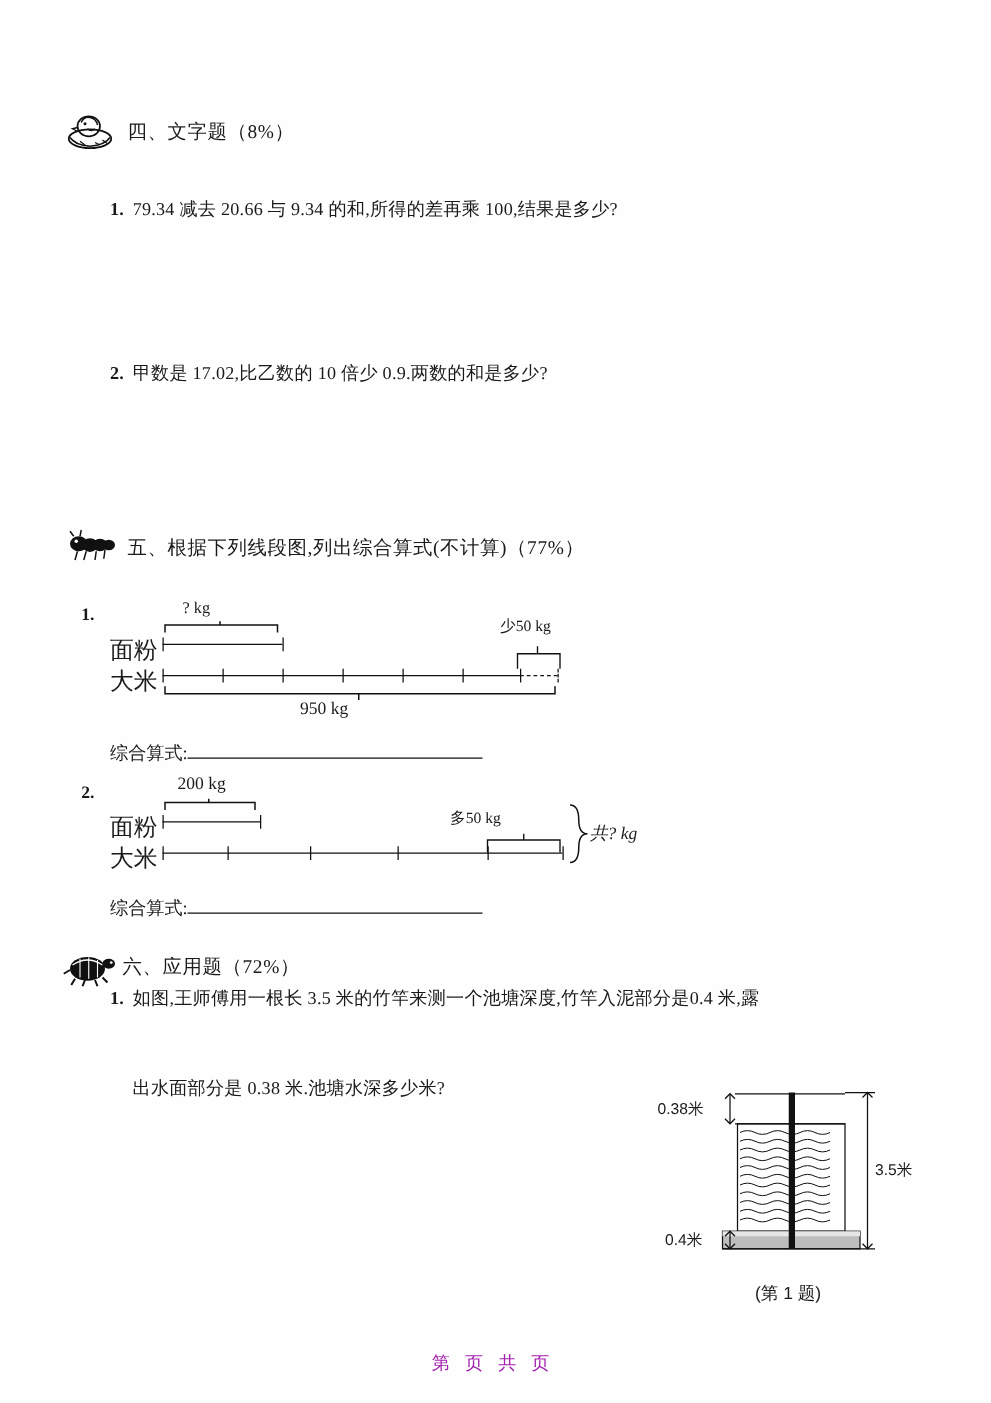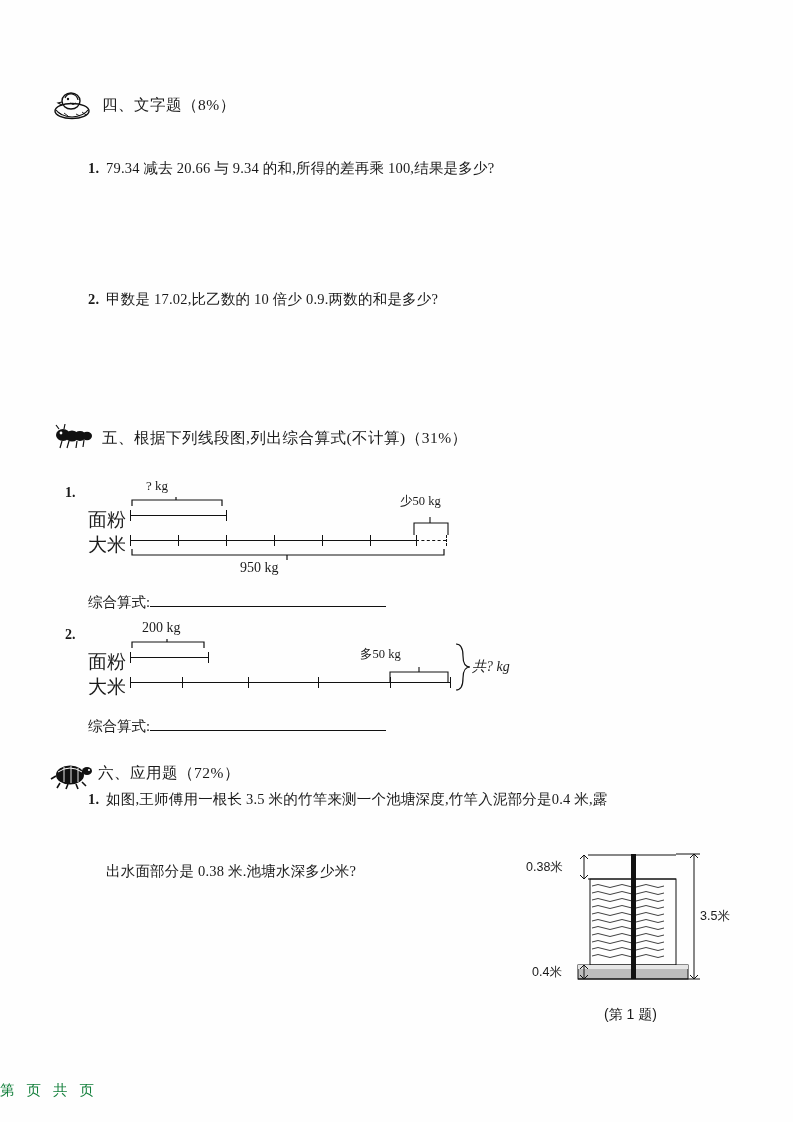--- a/index.html
+++ b/index.html
@@ -124,25 +124,25 @@
     font-family: "Liberation Sans", sans-serif;
     white-space: nowrap;
   }
 
   
   .footer {
     position: absolute;
     left: 0;
     bottom: 22px;
     width: 789px;
-    text-align: left;
+    text-align: center;
     font-size: 14.5px;
     font-family: "Liberation Sans", sans-serif;
     letter-spacing: 4px;
-    color: #15803d;
+    color: #a21caf;
   }
 </style>
 </head>
 <body>
 
 <div class="page">
 
   <div class="section" style="left:52px; top:90px;">
     <span class="sec-icon">
       <svg width="44" height="30" viewBox="0 0 44 30">
@@ -174,21 +174,21 @@
       <svg width="44" height="30" viewBox="0 0 44 30">
         <ellipse cx="11" cy="12" rx="7" ry="6" fill="#111"></ellipse>
         <ellipse cx="20" cy="13" rx="6.5" ry="5.5" fill="#111"></ellipse>
         <ellipse cx="28" cy="13" rx="6" ry="5" fill="#111"></ellipse>
         <ellipse cx="35" cy="13" rx="5" ry="4.2" fill="#111"></ellipse>
         <circle cx="9" cy="10" r="1.4" fill="#fff"></circle>
         <path d="M7 6 L4 2 M12 6 L13 1" stroke="#111" stroke-width="1.2"></path>
         <path d="M10 18 L8 25 M17 18 L15 25 M25 18 L24 25 M32 17 L31 24" stroke="#111" stroke-width="1.2"></path>
       </svg>
     </span>
-    <span class="sec-title">五、根据下列线段图,列出综合算式(不计算)（31%）</span>
+    <span class="sec-title">五、根据下列线段图,列出综合算式(不计算)（77%）</span>
   </div>
 
   <div class="diagram" style="left:60px; top:478px; width:480px; height:130px;">
     <span class="dnum" style="left:5px; top:7px;">1.</span>
 
     <span class="brace-lbl" style="left:86px; top:0px; font-size:13px;">? kg</span>
 
     <svg style="position:absolute; left:70px; top:18px;" width="96" height="12">
       <path d="M2 10 L2 4 L46 4 L46 1 L46 4 L92 4 L92 10" fill="none" stroke="#111" stroke-width="1.2"></path>
     </svg>
@@ -279,21 +279,21 @@
     </span>
     <span class="sec-title">六、应用题（72%）</span>
   </div>
 
   <div class="q" style="left:88px; top:788px; width:640px;">
     <span class="num">1.</span>
     <span class="q-body">如图,王师傅用一根长 3.5 米的竹竿来测一个池塘深度,竹竿入泥部分是0.4 米,露</span>
     <div style="margin-left:18px;margin-top:48px;">出水面部分是 0.38 米.池塘水深多少米?</div>
   </div>
 
-  <div class="fig" style="left:548px; top:846px; width:180px; height:180px;text-decoration:underline;">
+  <div class="fig" style="left:548px; top:866px; width:180px; height:180px;text-decoration:underline;">
     <svg width="180" height="180" viewBox="0 0 180 180">
 
       <rect x="42" y="33" width="86" height="86" fill="none" stroke="#111" stroke-width="1"></rect>
 
       <g stroke="#111" stroke-width="0.8" fill="none">
         <path d="M44 40 q6 -3 12 0 t12 0 t12 0 t12 0 t12 0 t12 0"></path>
         <path d="M44 47 q6 -3 12 0 t12 0 t12 0 t12 0 t12 0 t12 0"></path>
         <path d="M44 54 q6 -3 12 0 t12 0 t12 0 t12 0 t12 0 t12 0"></path>
         <path d="M44 61 q6 -3 12 0 t12 0 t12 0 t12 0 t12 0 t12 0"></path>
         <path d="M44 68 q6 -3 12 0 t12 0 t12 0 t12 0 t12 0 t12 0"></path>

